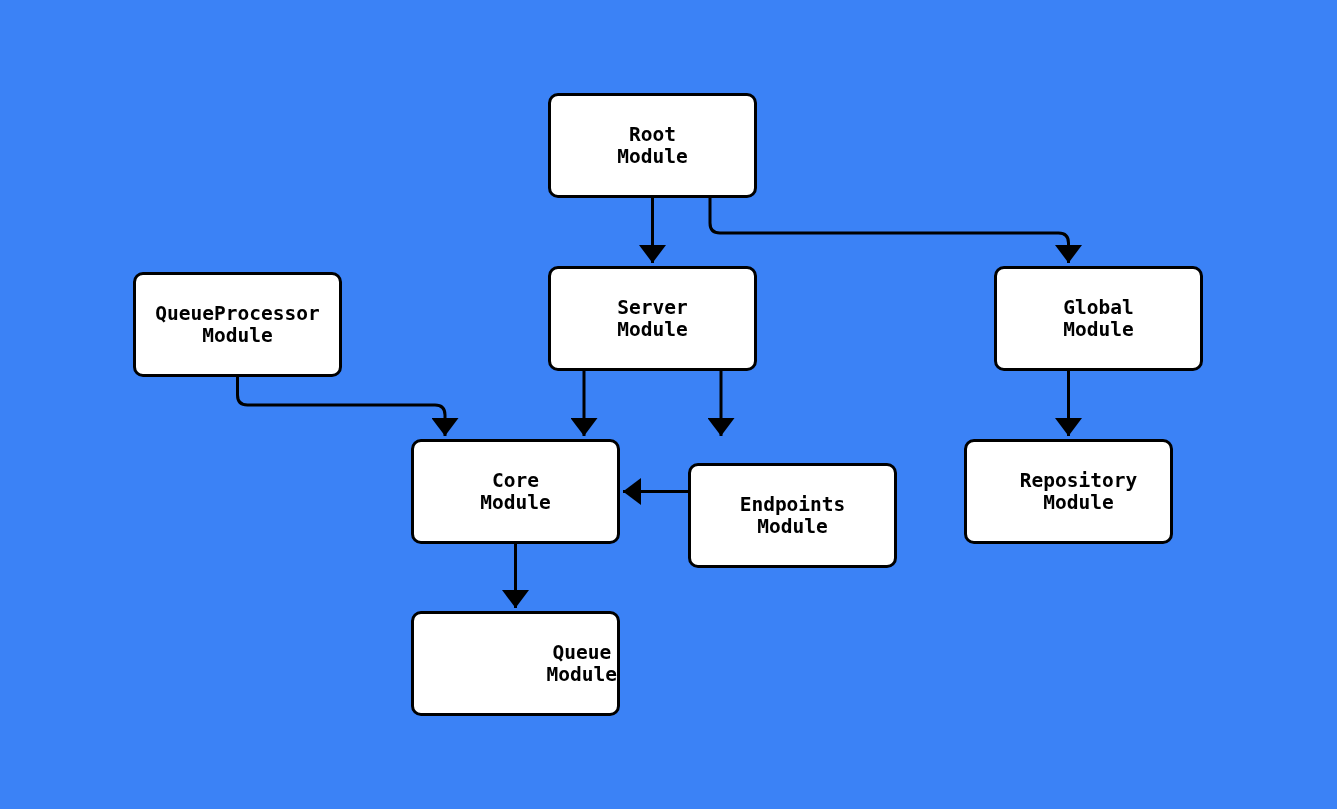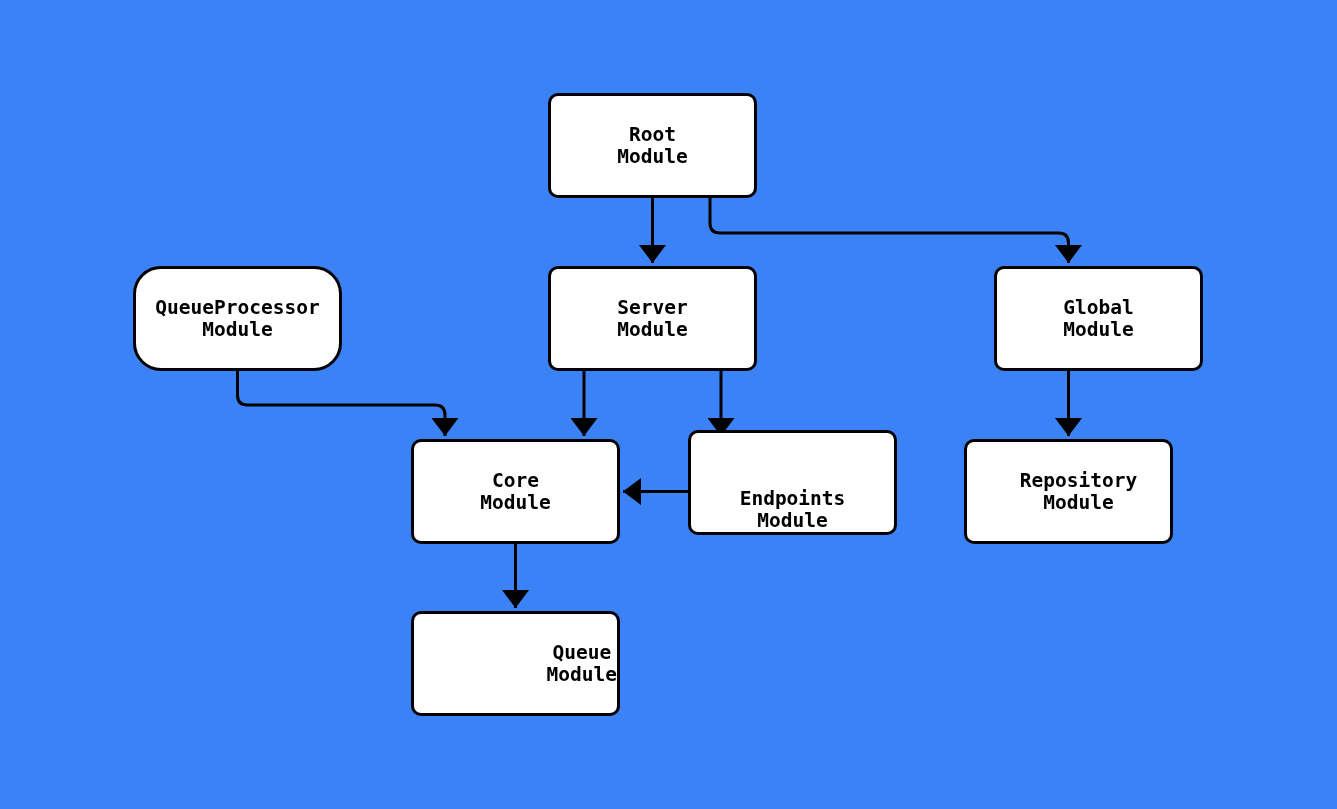--- a/index.html
+++ b/index.html
@@ -42,25 +42,25 @@
   .node-label {
     white-space: pre-line;
     text-align: center;
     color: #000000;
     font-weight: 700;
     font-size: 19.5px;
     line-height: 22px;
   }
   
   .pos-root           { left: 548px; top:  93px; }
-  .pos-queueprocessor { left: 133px; top: 266px; border-radius: 28px; }
+  .pos-queueprocessor { left: 133px; top: 272px; }
   .pos-server         { left: 548px; top: 266px; }
   .pos-global         { left: 994px; top: 266px; }
   .pos-core           { left: 411px; top: 439px; }
-  .pos-endpoints      { left: 688px; top: 430px; align-items: flex-end; }
+  .pos-endpoints      { left: 688px; top: 463px; }
   .pos-repository     { left: 964px; top: 439px; padding-left: 20px; }
   .pos-queue          { left: 411px; top: 611px; justify-content: flex-end; }
 </style>
 </head>
 <body>
 
 <div id="canvas">
 
   <svg id="edge-layer" viewBox="0 0 1337 809" xmlns="http://www.w3.org/2000/svg">
     <defs>

